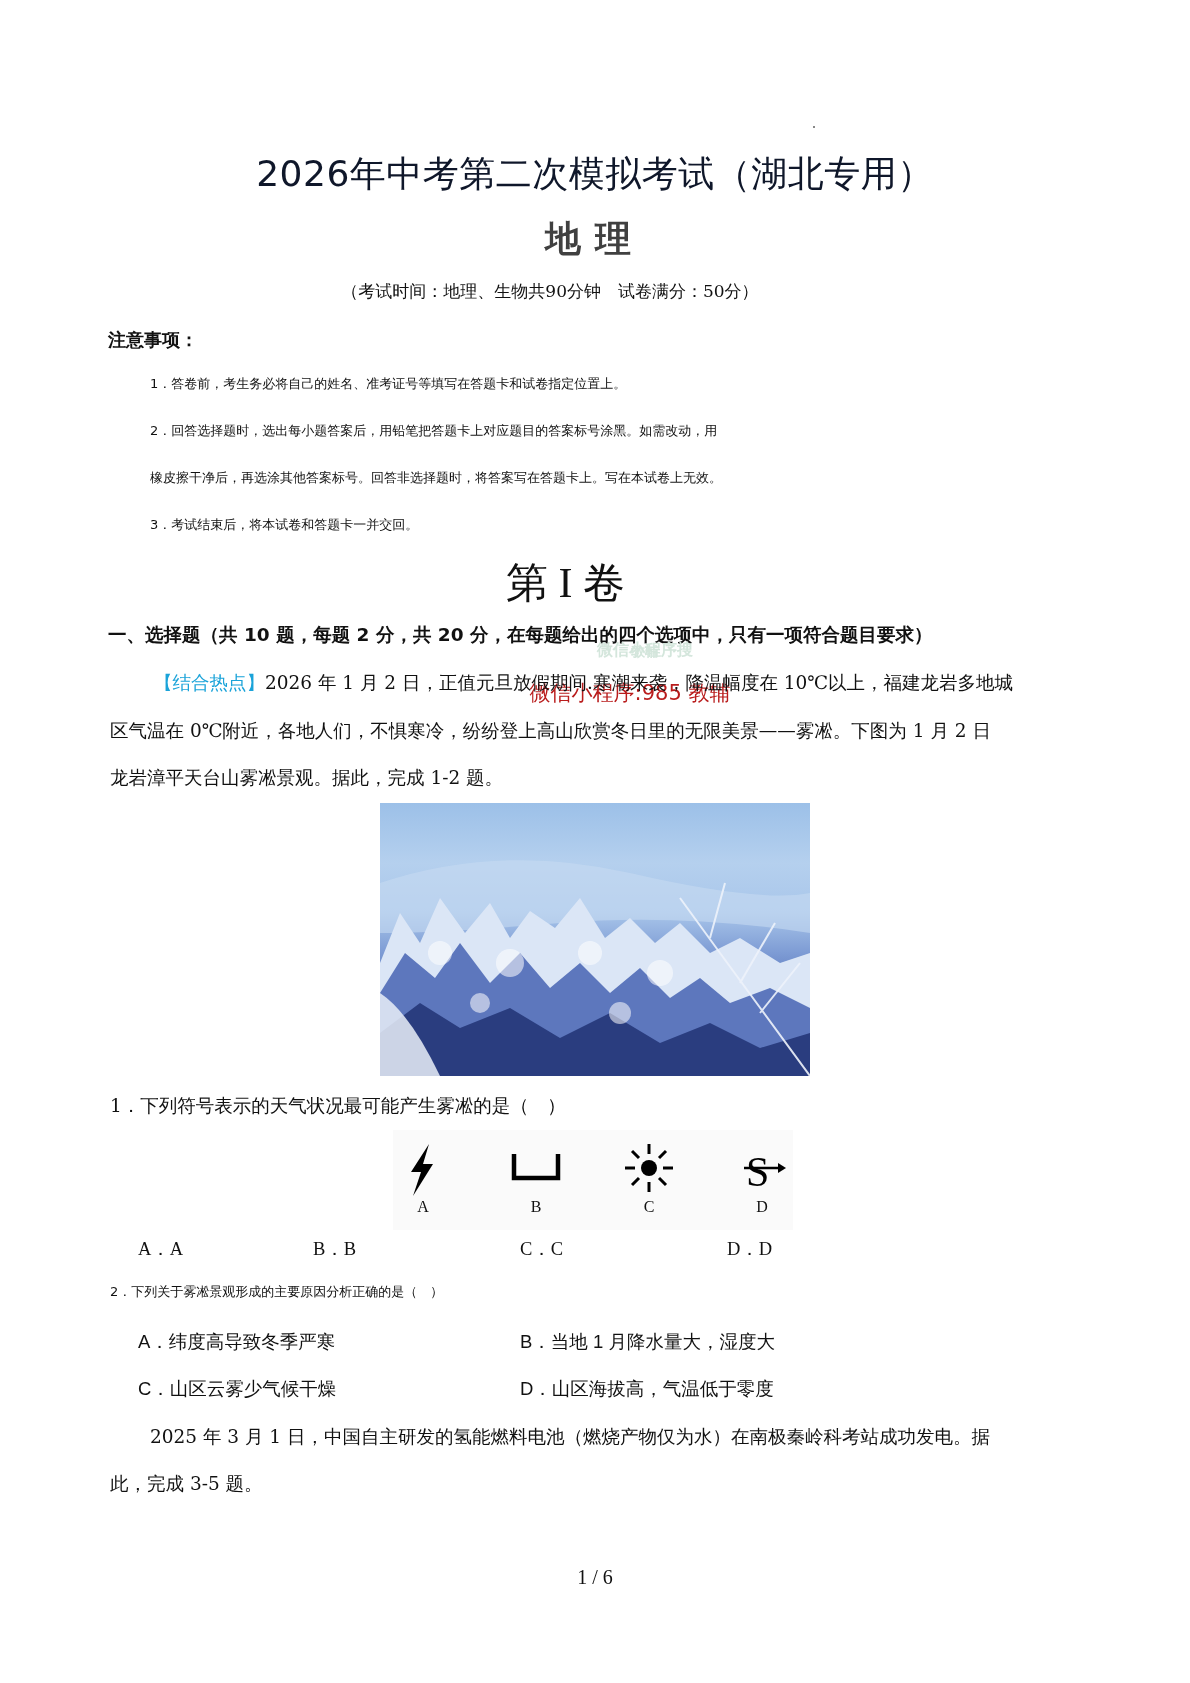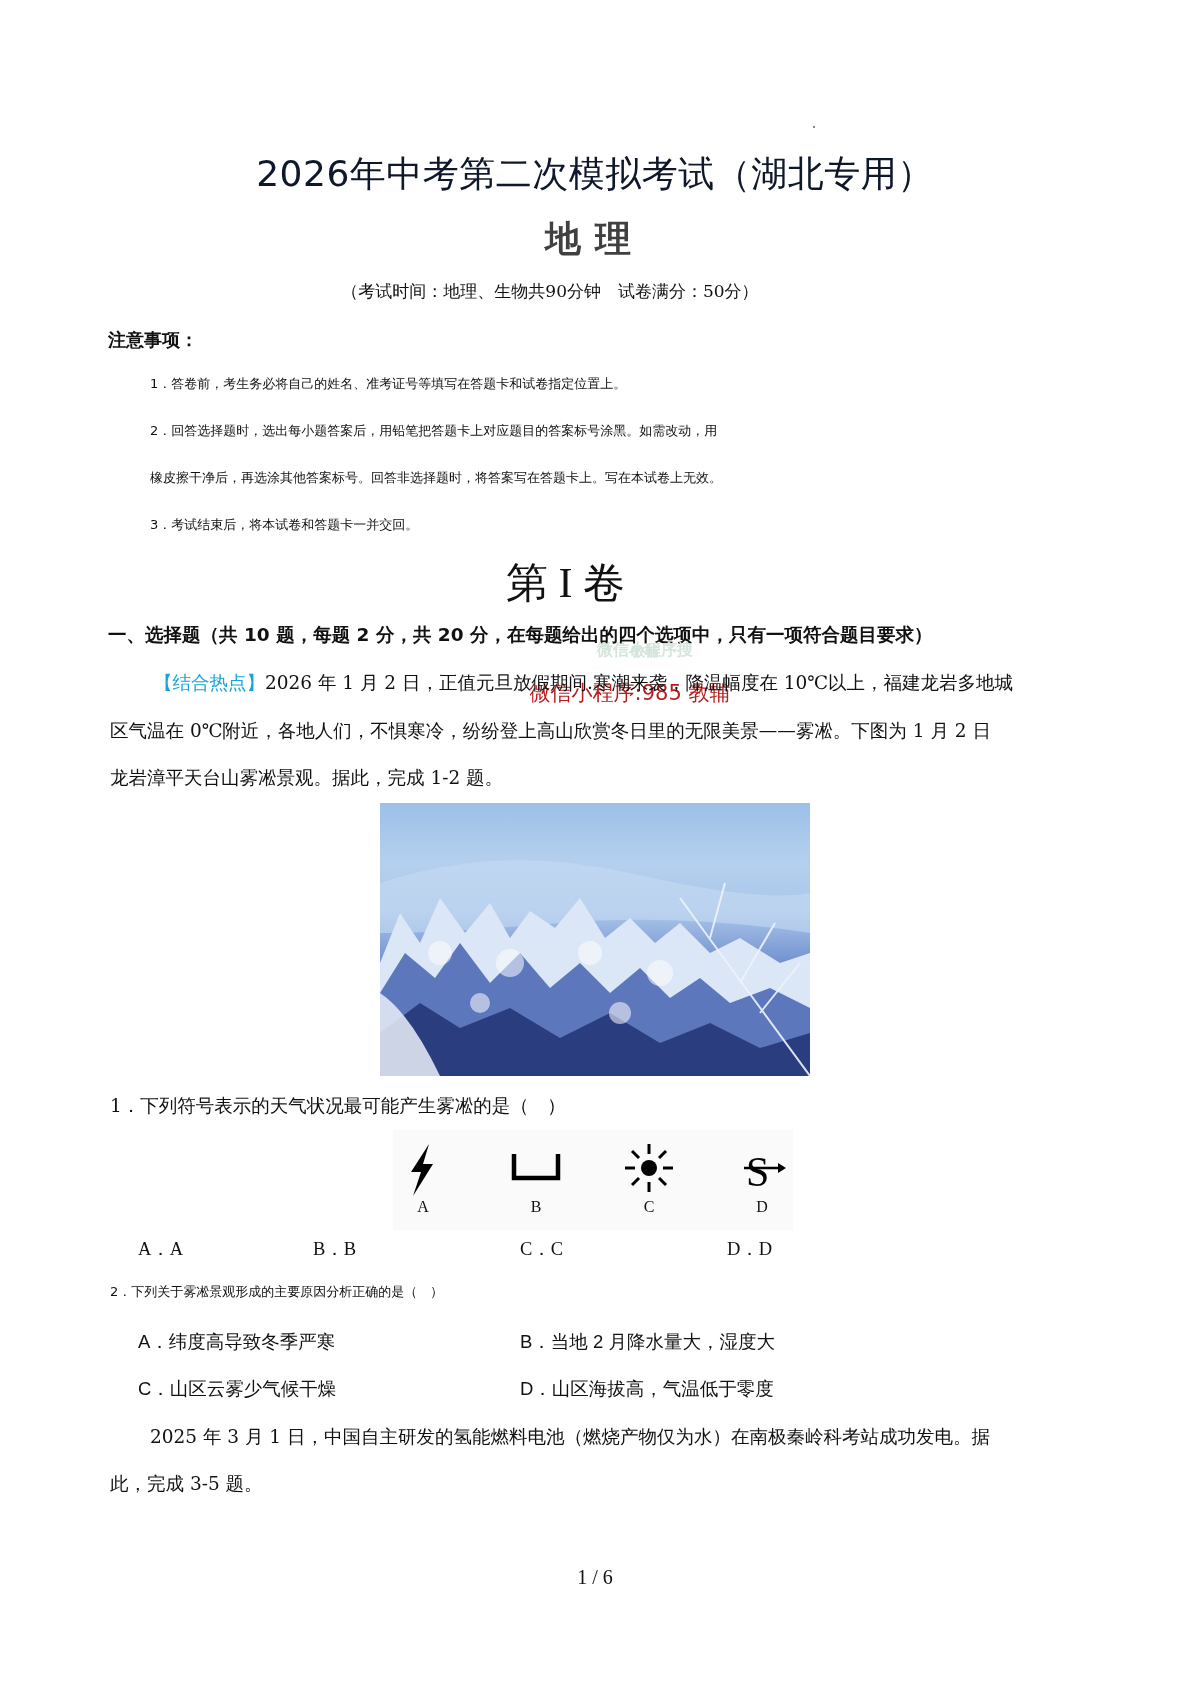--- a/index.html
+++ b/index.html
@@ -155,20 +155,20 @@
   <div class="sym-label" style="left:339px;">D</div>
 </div>
 
 <div class="opt" style="left:138px; top:1236px;">A．A</div>
 <div class="opt" style="left:313px; top:1236px;">B．B</div>
 <div class="opt" style="left:520px; top:1236px;">C．C</div>
 <div class="opt" style="left:727px; top:1236px;">D．D</div>
 
 <div class="abs line" style="left:110px; top:1283px;">2．下列关于雾凇景观形成的主要原因分析正确的是（　）</div>
 <div class="opt-cn" style="left:138px; top:1329px;">A．纬度高导致冬季严寒</div>
-<div class="opt-cn" style="left:520px; top:1329px;">B．当地 2 月降水量大，湿度大</div>
+<div class="opt-cn" style="left:520px; top:1329px;">B．当地 1 月降水量大，湿度大</div>
 <div class="opt-cn" style="left:138px; top:1376px;">C．山区云雾少气候干燥</div>
 <div class="opt-cn" style="left:520px; top:1376px;">D．山区海拔高，气温低于零度</div>
 
 <div class="abs serif-line" style="left:150px; top:1424px;">2025 年 3 月 1 日，中国自主研发的氢能燃料电池（燃烧产物仅为水）在南极秦岭科考站成功发电。据</div>
 <div class="abs serif-line" style="left:110px; top:1471px;">此，完成 3-5 题。</div>
 
 <div class="abs page-number">1 / 6</div>
 
 </body></html>

